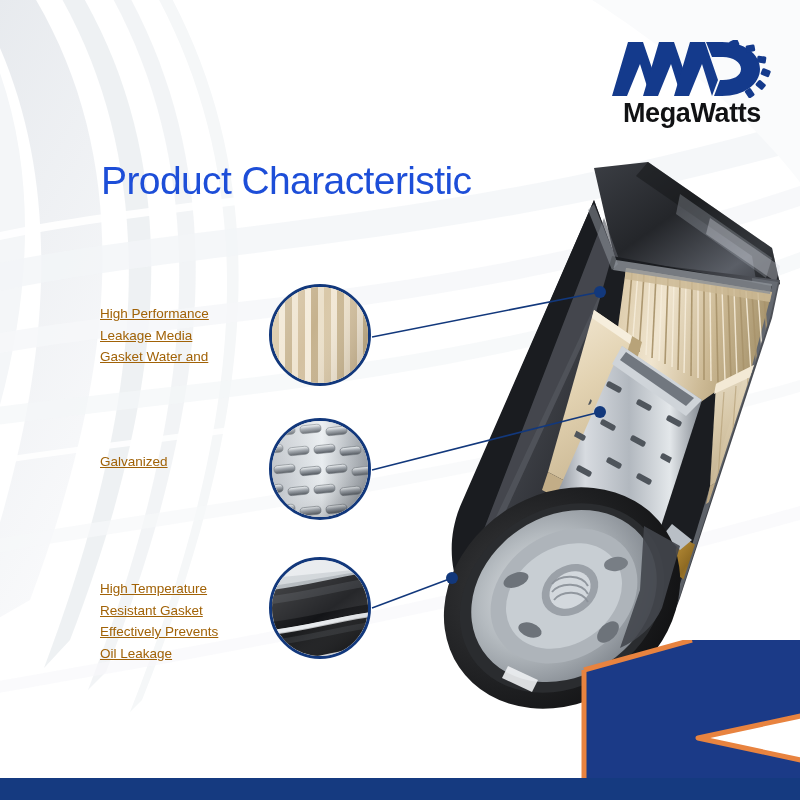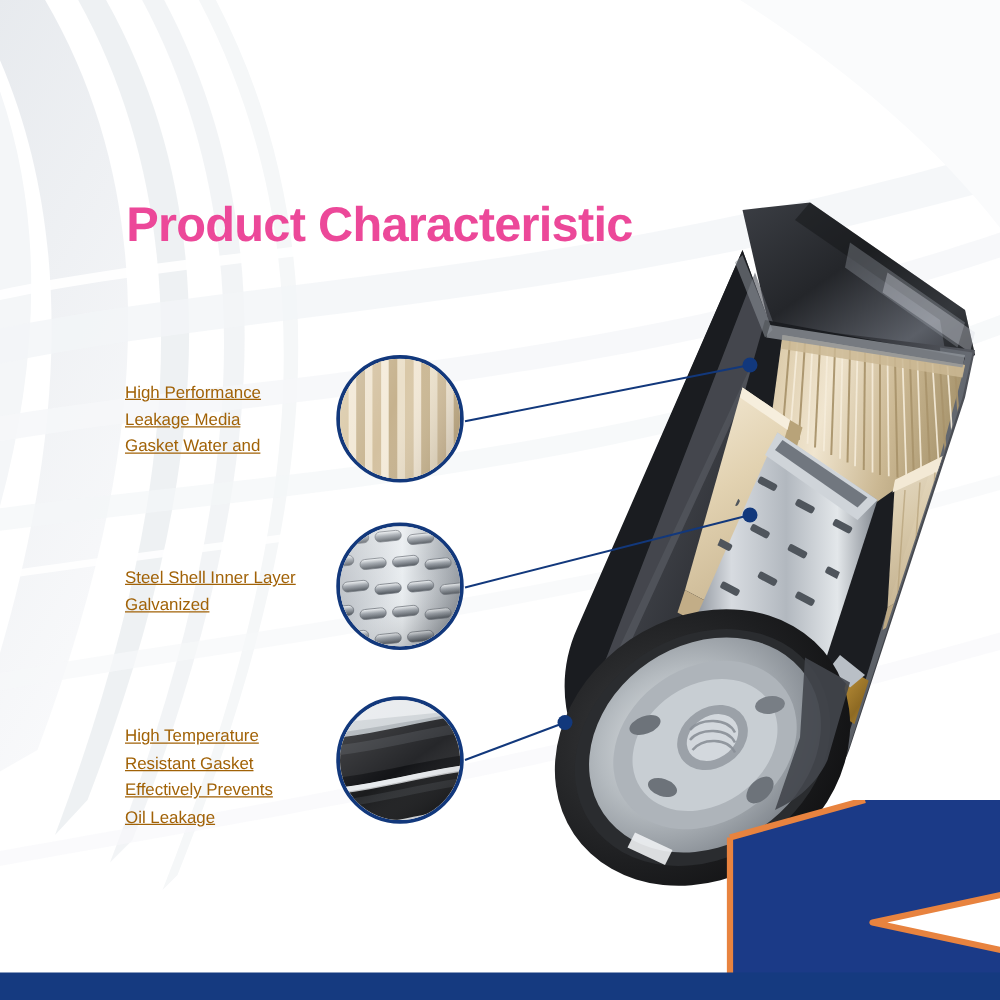--- a/index.html
+++ b/index.html
@@ -23,21 +23,21 @@
   .logo-text {
     position:absolute; left:0; top:58px; width:176px;
     text-align:center;
     font-size:27px; font-weight:bold; color:#111214;
     letter-spacing:-0.4px; line-height:30px;
   }
 
   
   .title {
     position:absolute; left:101px; top:159px;
-    font-size:39px; font-weight:bold; color:#ec4899;
+    font-size:39px; font-weight:normal; color:#1d4ed8;
     letter-spacing:-0.6px; white-space:nowrap;
   }
 
   
   .product { position:absolute; left:380px; top:160px; width:420px; height:560px; }
 
   
   .callout-text {
     position:absolute;
     font-size:13.5px; color:#a16207; line-height:21.5px;
@@ -99,20 +99,45 @@
     <path d="M-40,430 C200,396 480,386 800,268 L800,252 C480,372 200,378 -40,412 Z" fill="#f4f6f8" opacity="0.7"></path>
     <path d="M-40,560 C160,520 420,500 800,392 L800,380 C420,488 160,506 -40,546 Z" fill="#f6f8f9" opacity="0.7"></path>
     <path d="M-40,700 C180,660 440,620 800,520 L800,506 C440,608 180,648 -40,688 Z" fill="#f7f8fa" opacity="0.65"></path>
 
     <path d="M-40,250 C140,200 400,210 800,100 L800,92 C400,202 140,192 -40,242 Z" fill="#ffffff" opacity="0.9"></path>
     <path d="M-40,470 C200,430 490,420 800,300 L800,294 C490,414 200,424 -40,464 Z" fill="#ffffff" opacity="0.85"></path>
 
     <path d="M560,-20 L820,-20 L820,210 C760,120 660,40 560,-20 Z" fill="#fafbfc"></path>
   </svg>
 
+  <div class="logo-wrap">
+    <svg class="logo-mark" viewBox="0 0 164 58" width="164" height="58">
+      <g fill="#143a8c">
+
+        <path d="M2,56 L18,2 L33,2 L46,40 L40,56 L30,24 L17,56 Z"></path>
+        <path d="M33,56 L49,2 L64,2 L77,40 L71,56 L61,24 L48,56 Z"></path>
+        <path d="M64,56 L80,2 L95,2 L108,40 L102,56 L92,24 L79,56 Z"></path>
+
+        <path d="M96,2 L112,2 C134,2 150,14 150,29 C150,44 134,56 112,56 L104,56 L110,40 L113,40
+                 C123,40 131,36 131,29 C131,22 123,17 113,17 L102,17 Z"></path>
+      </g>
+
+      <g fill="#143a8c">
+        <rect x="120" y="0" width="9" height="7" rx="1.5" transform="rotate(-26 124 4)"></rect>
+        <rect x="136" y="5" width="9" height="7" rx="1.5" transform="rotate(-10 140 9)"></rect>
+        <rect x="147" y="16" width="9" height="7" rx="1.5" transform="rotate(8 151 20)"></rect>
+        <rect x="151" y="29" width="9" height="7" rx="1.5" transform="rotate(22 155 33)"></rect>
+        <rect x="146" y="41" width="9" height="7" rx="1.5" transform="rotate(40 150 45)"></rect>
+        <rect x="135" y="49" width="9" height="7" rx="1.5" transform="rotate(56 139 53)"></rect>
+      </g>
+
+      <path d="M108,17 L118,17 L110,40 L101,40 Z" fill="#ffffff" opacity="0.0"></path>
+    </svg>
+    <div class="logo-text">MegaWatts</div>
+  </div>
 
   <div class="title">Product Characteristic</div>
 
   <svg class="product" viewBox="0 0 420 560" width="420" height="560">
     <defs>
 
       <linearGradient id="shell" x1="0" y1="0" x2="1" y2="0.6">
         <stop offset="0" stop-color="#2f3136"></stop>
         <stop offset="0.25" stop-color="#4b4e55"></stop>
         <stop offset="0.55" stop-color="#2b2d32"></stop>
@@ -451,21 +476,20 @@
     </svg>
   </div>
 
   <div class="callout-text c1">
     <div>High Performance</div>
     <div>Leakage Media</div>
     <div>Gasket Water and</div>
   </div>
 
   <div class="callout-text c2">
-    <div>Steel Shell Inner Layer</div>
     <div>Galvanized</div>
   </div>
 
   <div class="callout-text c3">
     <div>High Temperature</div>
     <div>Resistant Gasket</div>
     <div>Effectively Prevents</div>
     <div>Oil Leakage</div>
   </div>
 

